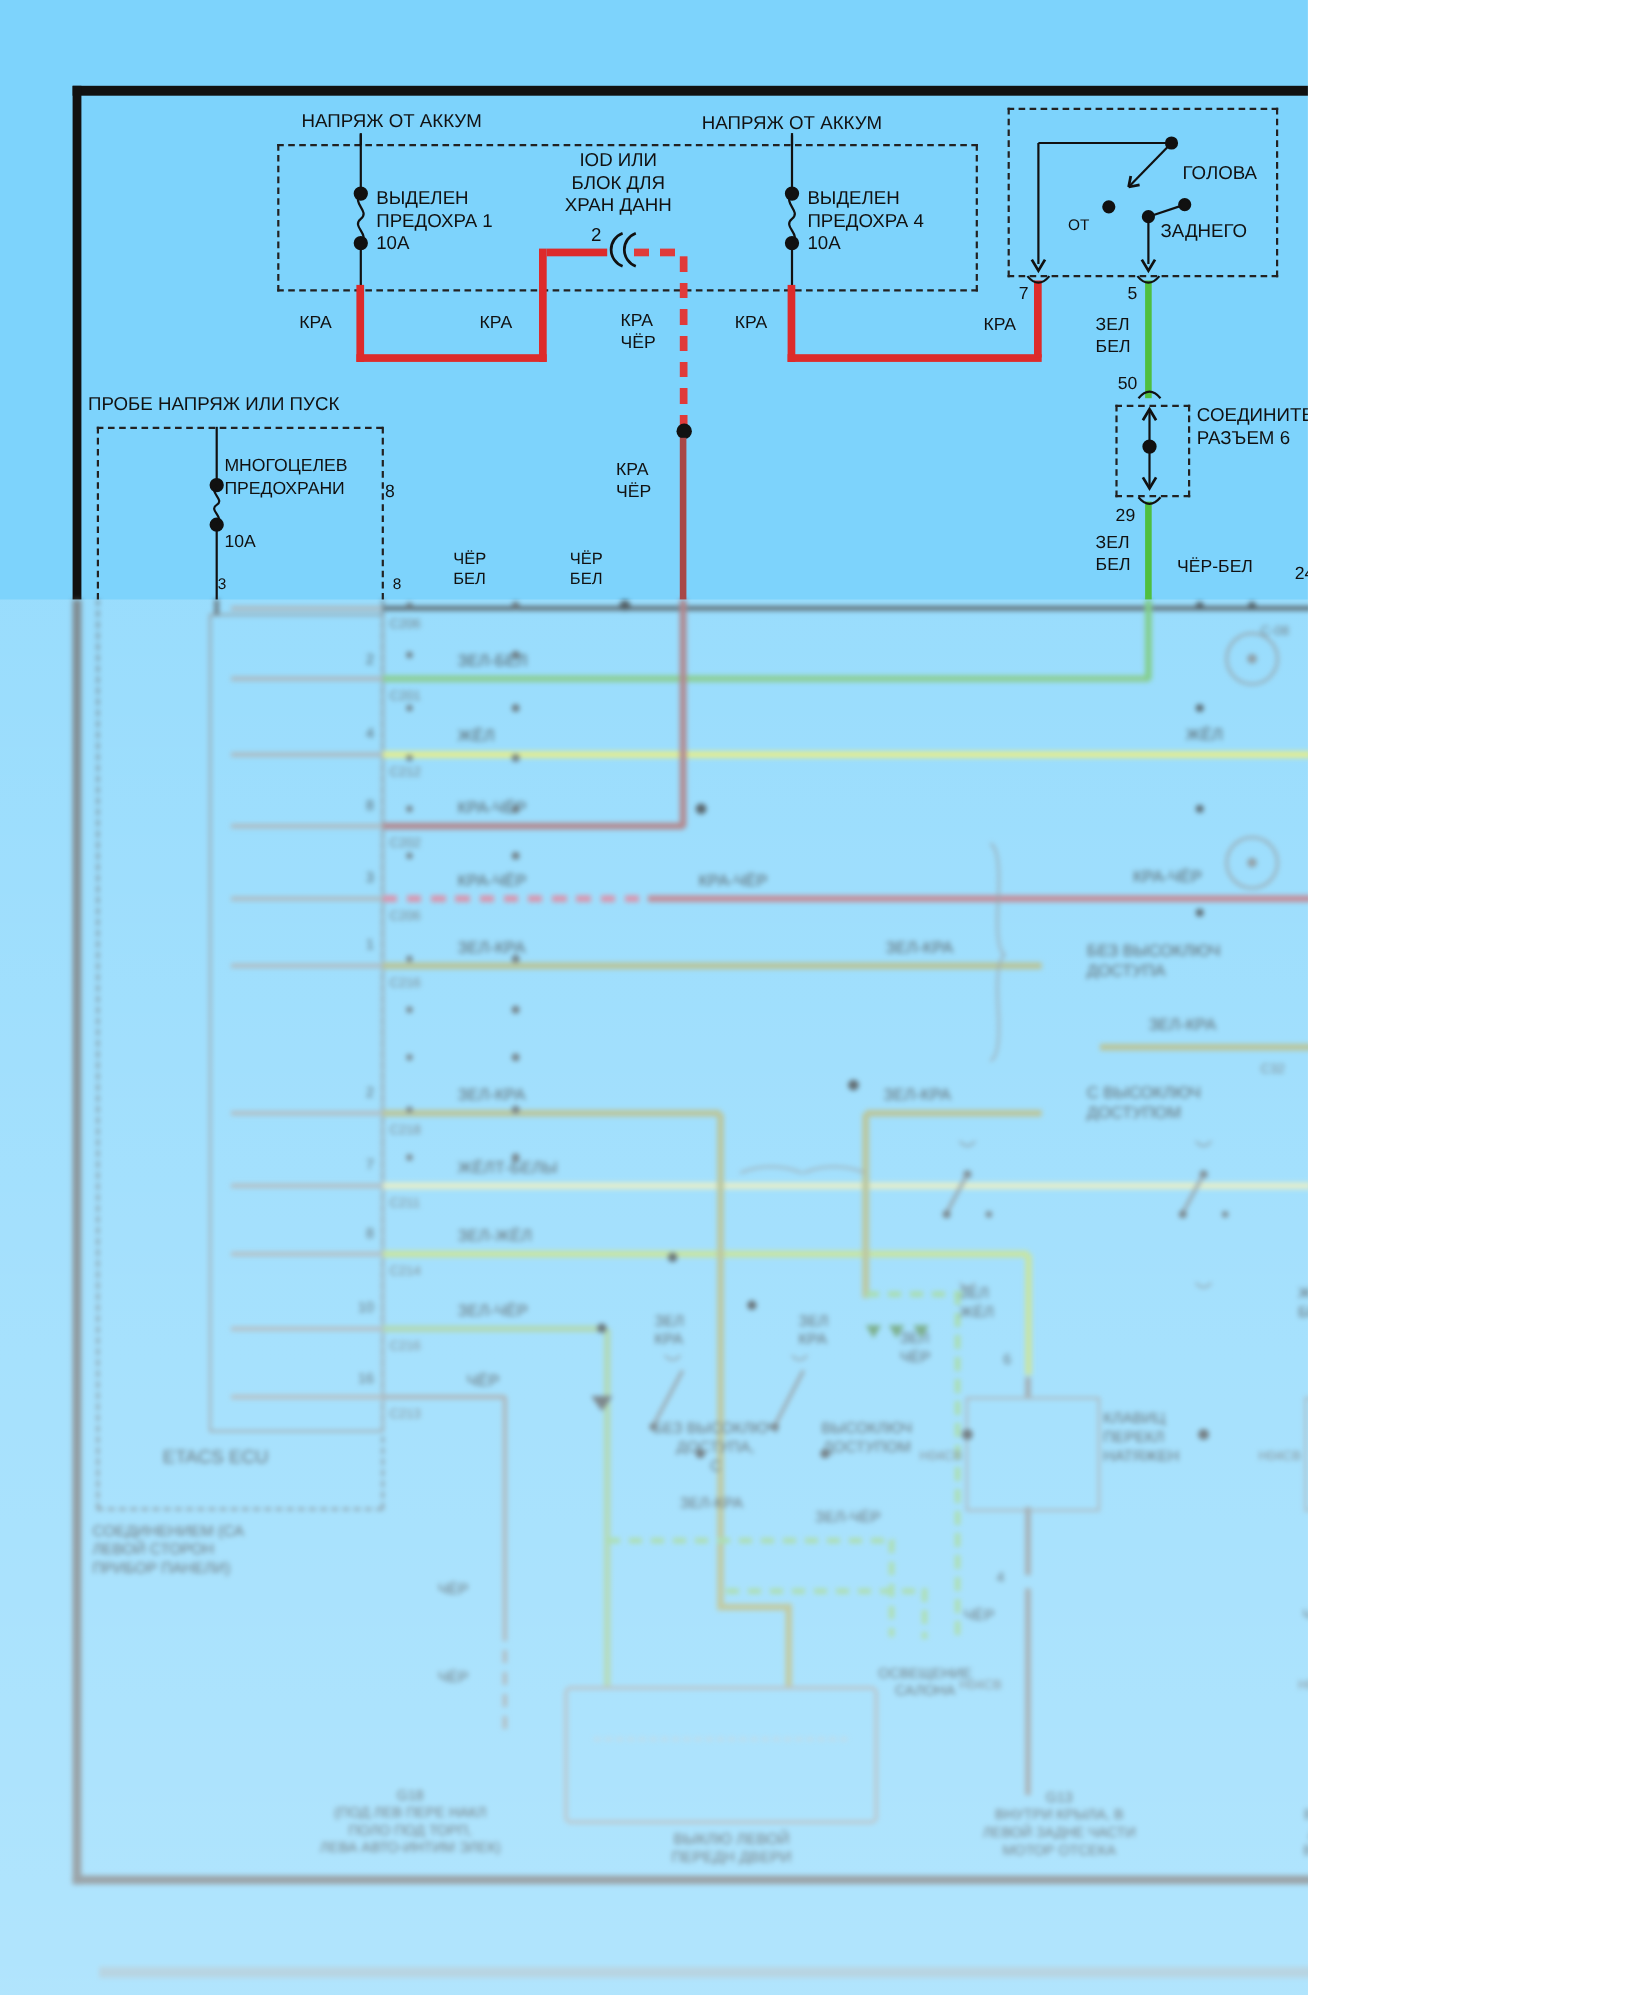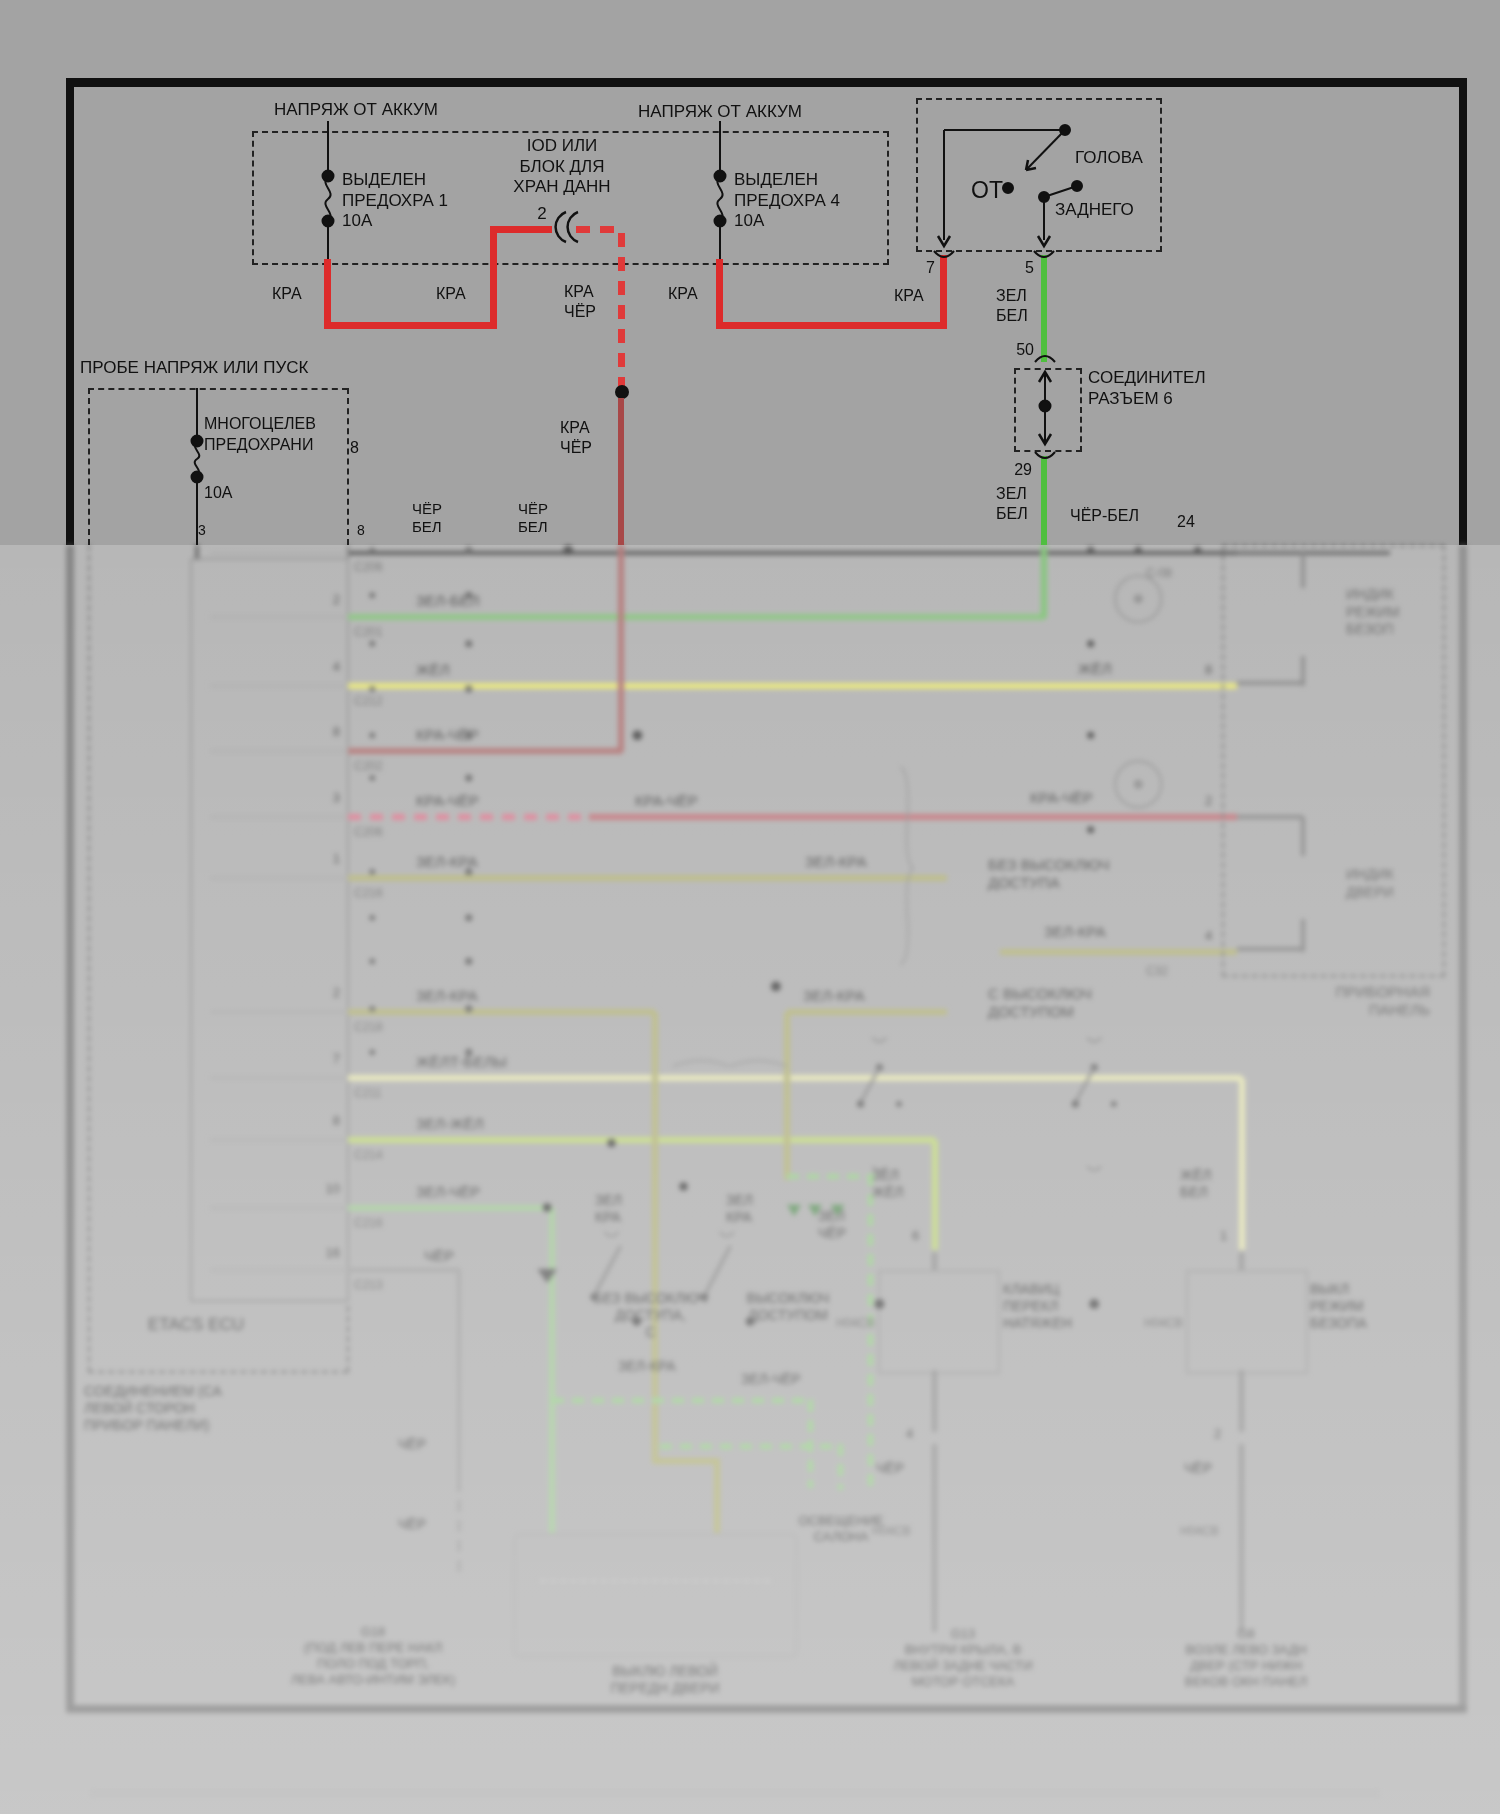--- a/index.html
+++ b/index.html
@@ -1,16 +1,16 @@
 <!DOCTYPE html>
 <html><head>
 <meta charset="utf-8">
 <style>
   html,body{margin:0;padding:0;background:#fff}
-  #stage{position:relative;width:1500px;height:1814px;background:#a3a3a3;
+  #stage{position:relative;width:1189px;height:1814px;background:#7dd3fc;
          font-family:"Liberation Sans",sans-serif;color:#111;overflow:hidden}
   .t{position:absolute;white-space:pre-line;line-height:1.22}
   .c{text-align:center}.r{text-align:right}
   .w{position:absolute}
   .dot{position:absolute;border-radius:50%;background:#111;transform:translate(-50%,-50%)}
   .boxd{position:absolute;border:2px dashed #222;background:transparent}
   .dshv{position:absolute;width:0;border-left:2px dashed #222}
   .dshh{position:absolute;height:0;border-top:2px dashed #222}
   .rdh{background:repeating-linear-gradient(90deg,#e03a3a 0 14px,transparent 14px 24px)}
   .rdv{background:repeating-linear-gradient(180deg,#e03a3a 0 14px,transparent 14px 24px)}
@@ -74,21 +74,21 @@
 ЧЁР</div>
   <div class="t" style="left:668px;top:284px;width:44px;font-size:16px">КРА</div>
   <div class="t" style="left:894px;top:286px;width:44px;font-size:16px">КРА</div>
   <div class="t" style="left:996px;top:286px;width:44px;font-size:16px">ЗЕЛ
 БЕЛ</div>
   <div class="t" style="left:560px;top:418px;width:48px;font-size:16px">КРА
 ЧЁР</div>
 
   <div class="boxd" style="left:916px;top:98px;width:242px;height:150px"></div>
   <div class="t" style="left:1075px;top:148px;width:90px;font-size:17px">ГОЛОВА</div>
-  <div class="t" style="left:971px;top:176px;width:40px;font-size:23px">ОТ</div>
+  <div class="t" style="left:971px;top:196px;width:40px;font-size:14px">ОТ</div>
   <div class="t" style="left:1055px;top:200px;width:100px;font-size:17px">ЗАДНЕГО</div>
   <div class="w" style="left:943px;top:130px;width:2px;height:110px;background:#111"></div>
   <div class="w" style="left:1043px;top:202px;width:2px;height:38px;background:#111"></div>
   <div class="t r" style="left:915px;top:258px;width:20px;font-size:16px">7</div>
   <div class="t r" style="left:1014px;top:258px;width:20px;font-size:16px">5</div>
 
   <div class="w" style="left:1041px;top:255px;width:6px;height:107px;background:#4fbf3f"></div>
   <div class="t r" style="left:1004px;top:340px;width:30px;font-size:16px">50</div>
   <div class="boxd" style="left:1014px;top:368px;width:64px;height:80px"></div>
   <div class="t" style="left:1088px;top:368px;width:150px;font-size:17px">СОЕДИНИТЕЛ

